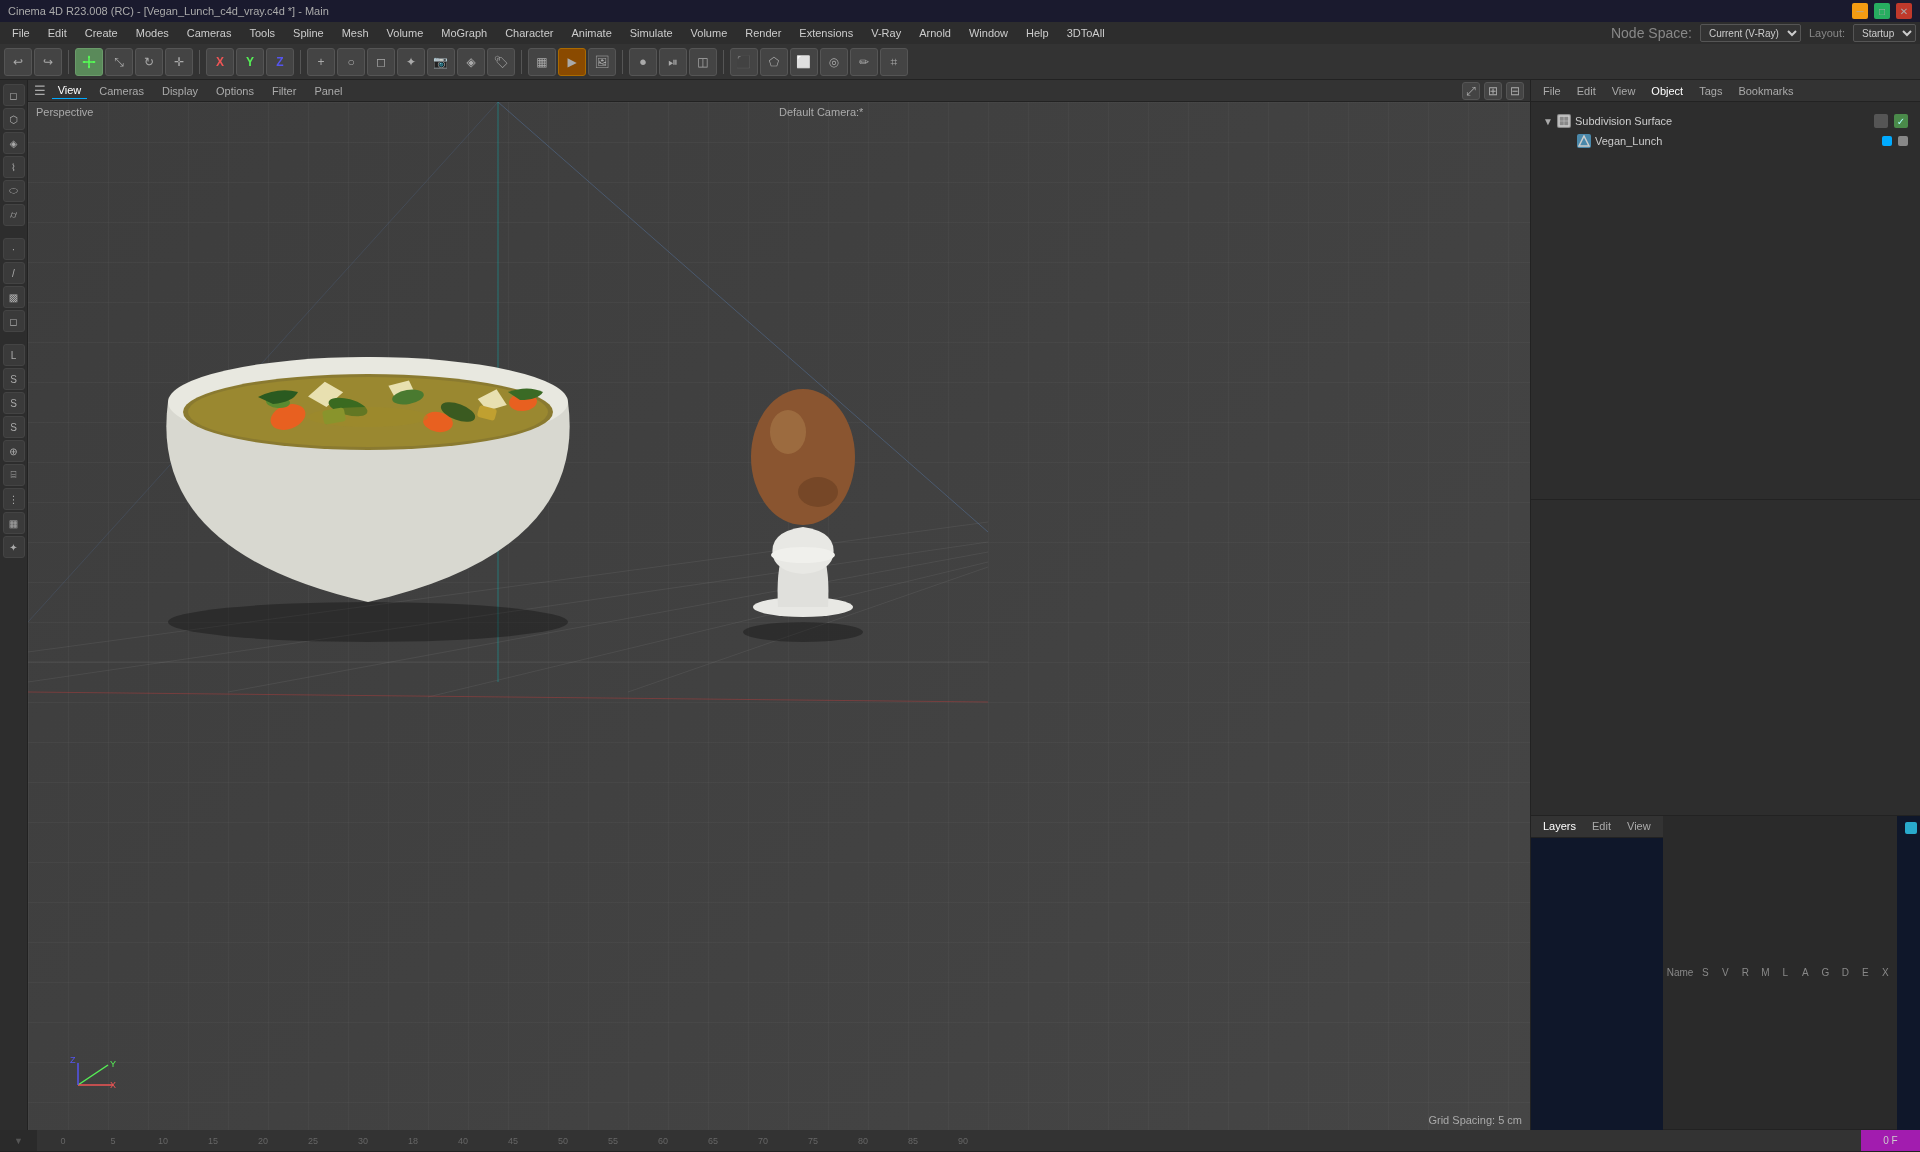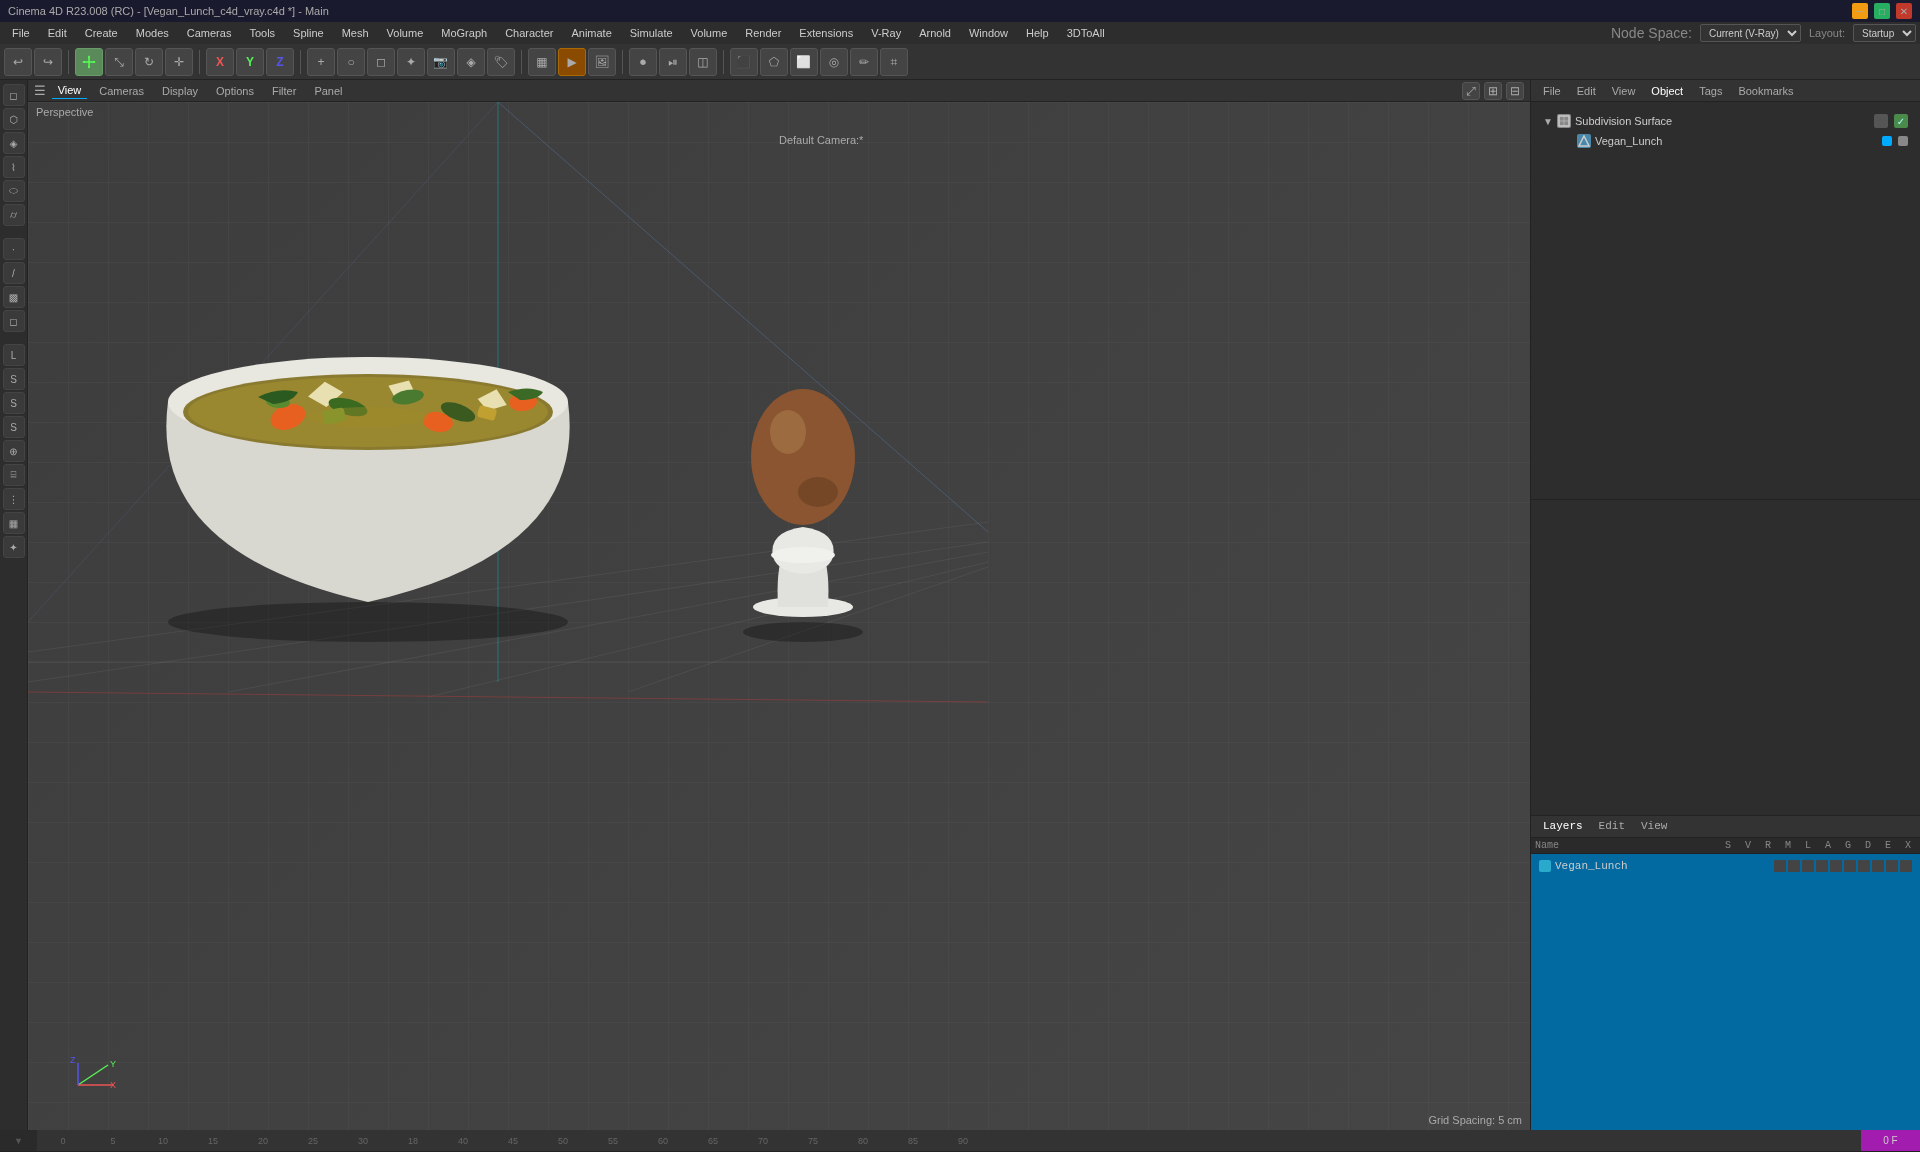--- a/index.html
+++ b/index.html
@@ -65,21 +65,21 @@
       width: 100%; height: calc(100% - 22px);
       background: linear-gradient(135deg, #3d3d3d 0%, #454545 100%);
       position: relative; overflow: hidden;
     }
 
     
     #perspective-label {
       position: absolute; top: 4px; left: 8px; color: #aaa; font-size: 11px;
     }
     #camera-label {
-      position: absolute; top: 4px; left: 50%; color: #aaa; font-size: 11px; margin-top: 28px;
+      position: absolute; top: 4px; left: 50%; color: #aaa; font-size: 11px;
     }
     #grid-spacing {
       position: absolute; bottom: 4px; right: 8px; color: #aaa; font-size: 11px;
     }
 
     
     #right-panel {
       width: 390px; background: #2d2d2d; display: flex; flex-direction: column;
       border-left: 1px solid #222;
     }
@@ -94,21 +94,21 @@
     .right-top-tab { color: #aaa; font-size: 11px; cursor: pointer; padding: 2px 4px; }
     .right-top-tab.active { color: #fff; }
     #object-tree { padding: 8px; }
     .tree-item {
       display: flex; align-items: center; gap: 4px; padding: 2px 4px;
       cursor: pointer; border-radius: 2px; margin: 2px 0;
     }
     .tree-icon { width: 16px; height: 16px; background: #0af; border-radius: 2px; font-size: 9px; display: flex; align-items: center; justify-content: center; color: #000; }
 
     #right-bottom {
-      flex: 1; background: #0369a1; display: flex; flex-direction: column; font-family: Liberation Mono, monospace;
+      flex: 1; background: #0f172a; display: flex; flex-direction: row;
     }
     #layers-header {
       height: 22px; background: #333; display: flex; align-items: center;
       padding: 0 8px; gap: 8px; border-bottom: 1px solid #222;
     }
     .layers-tab { color: #aaa; font-size: 11px; cursor: pointer; padding: 2px 4px; }
     .layers-tab.active { color: #fff; }
     #layers-columns {
       display: flex; align-items: center; padding: 2px 4px; background: #2a2a2a;
       border-bottom: 1px solid #222; gap: 4px; font-size: 10px; color: #888;

